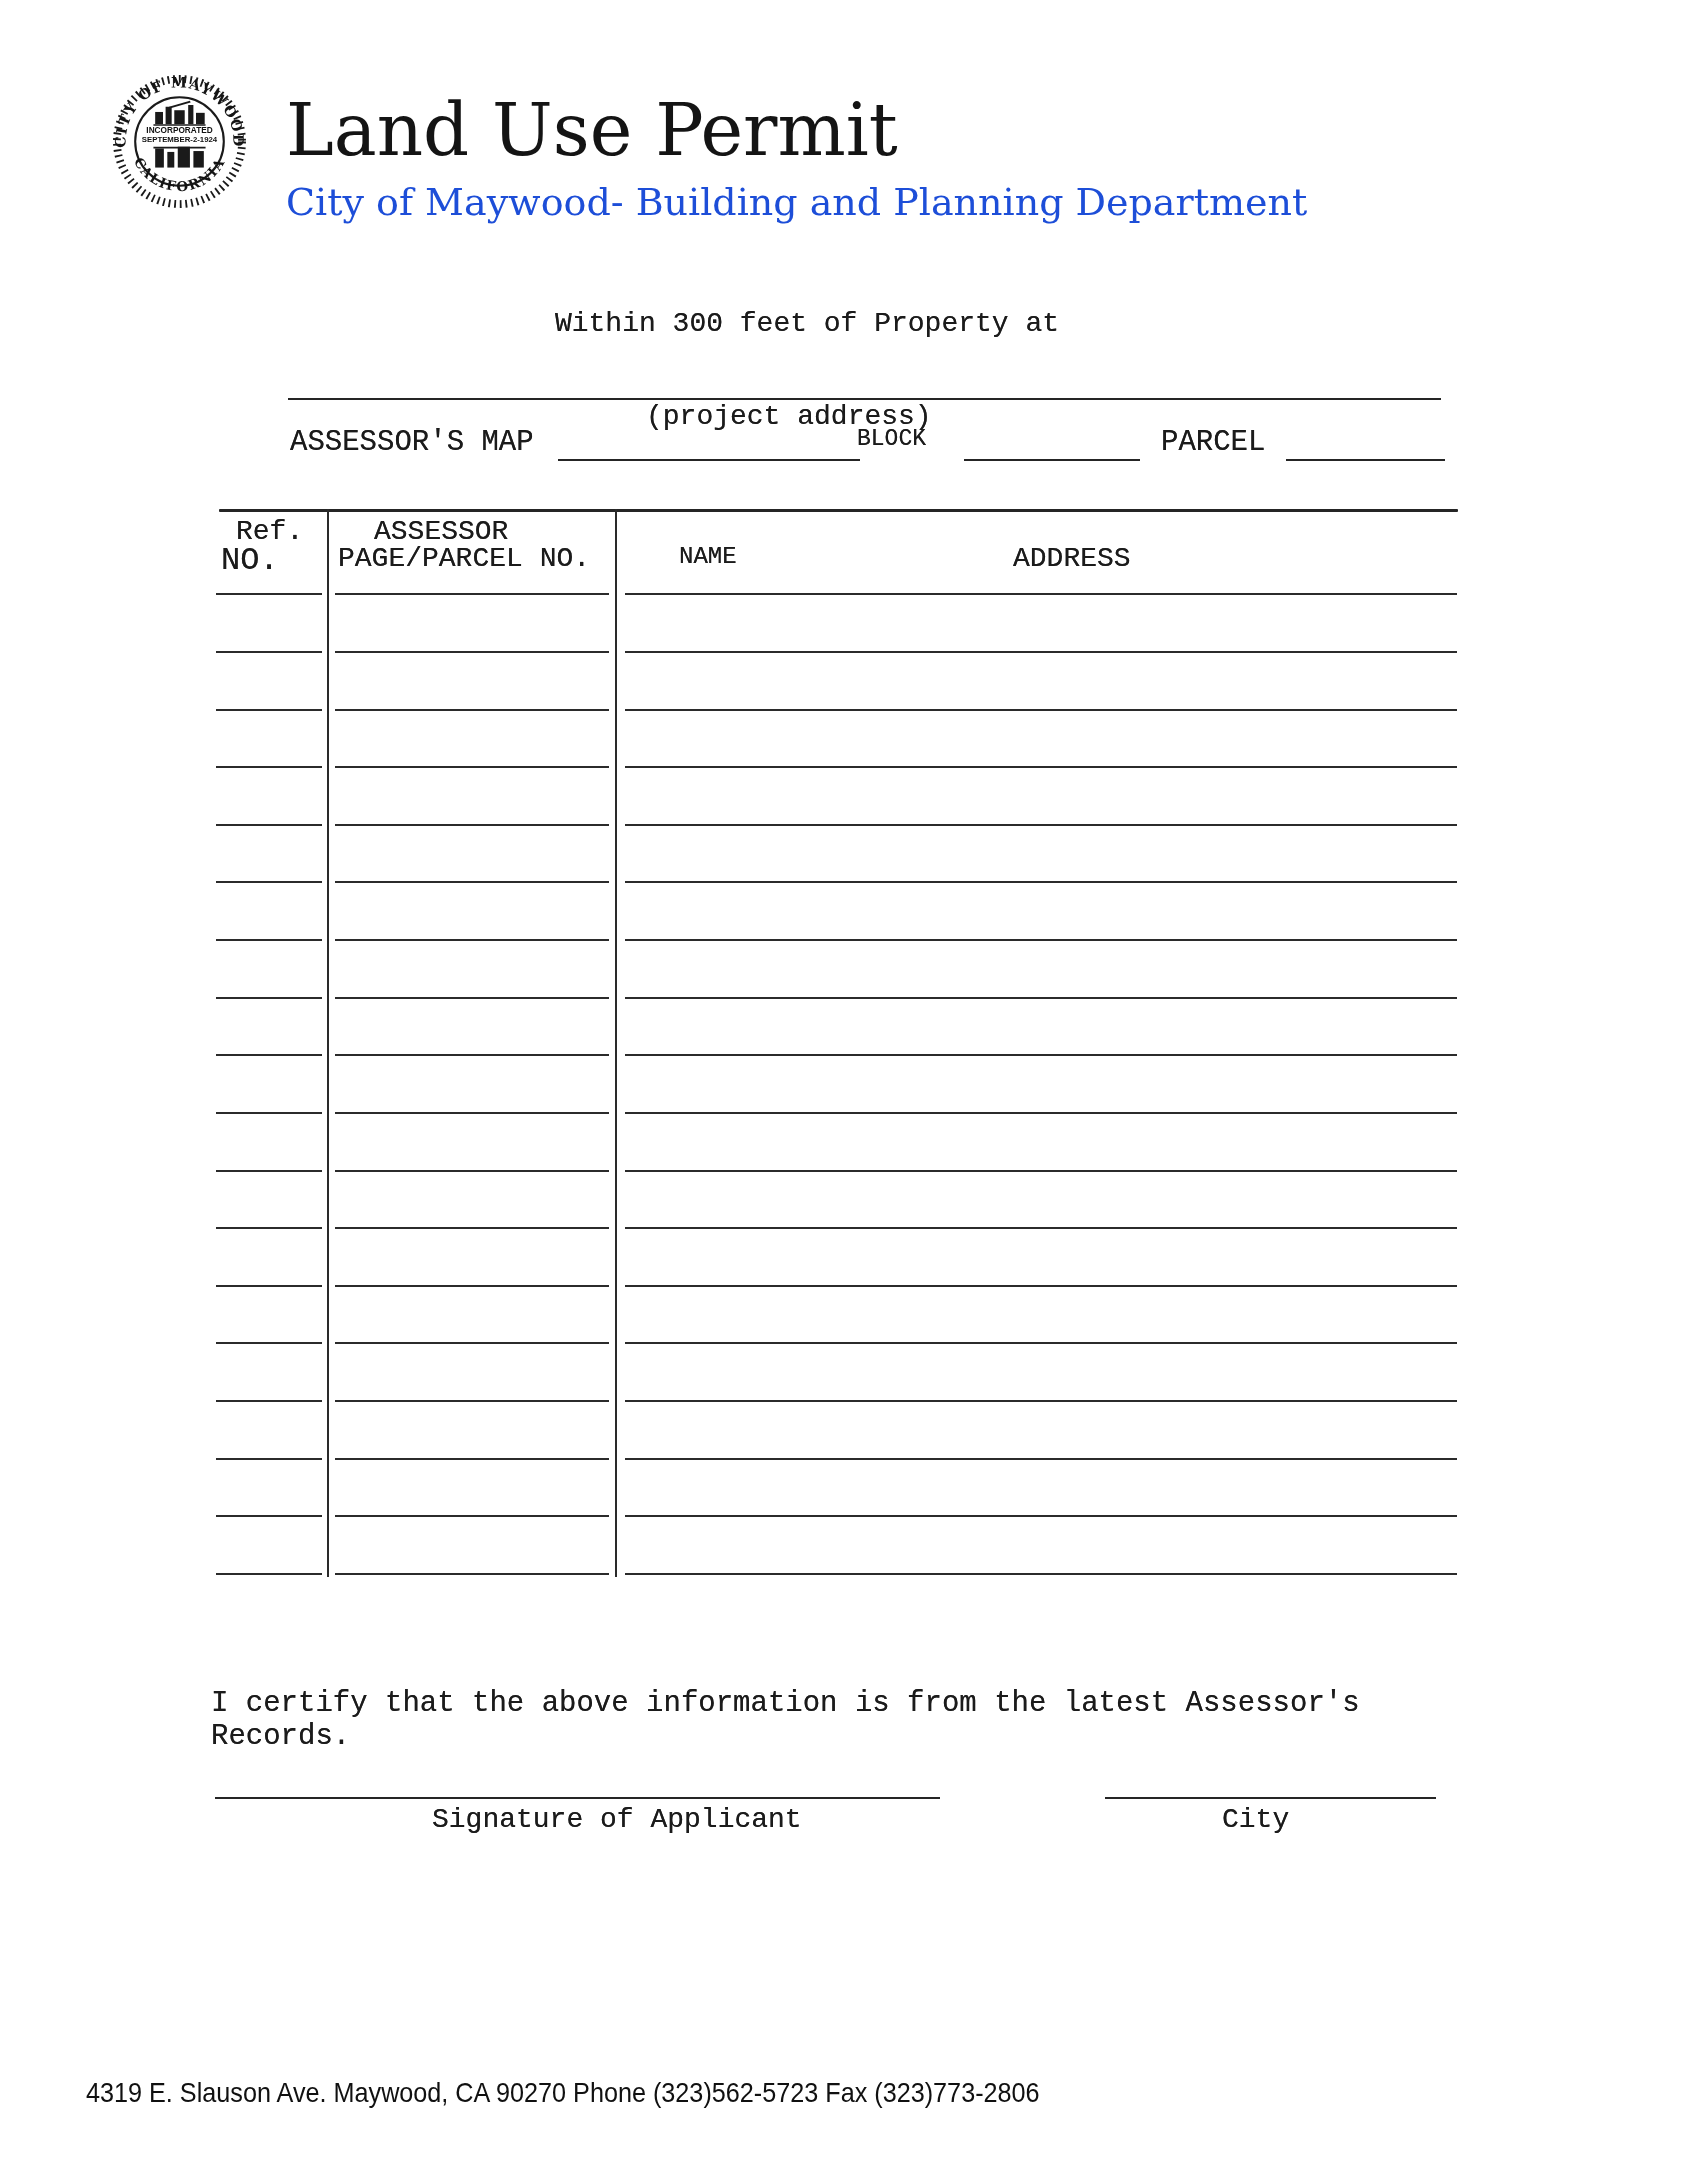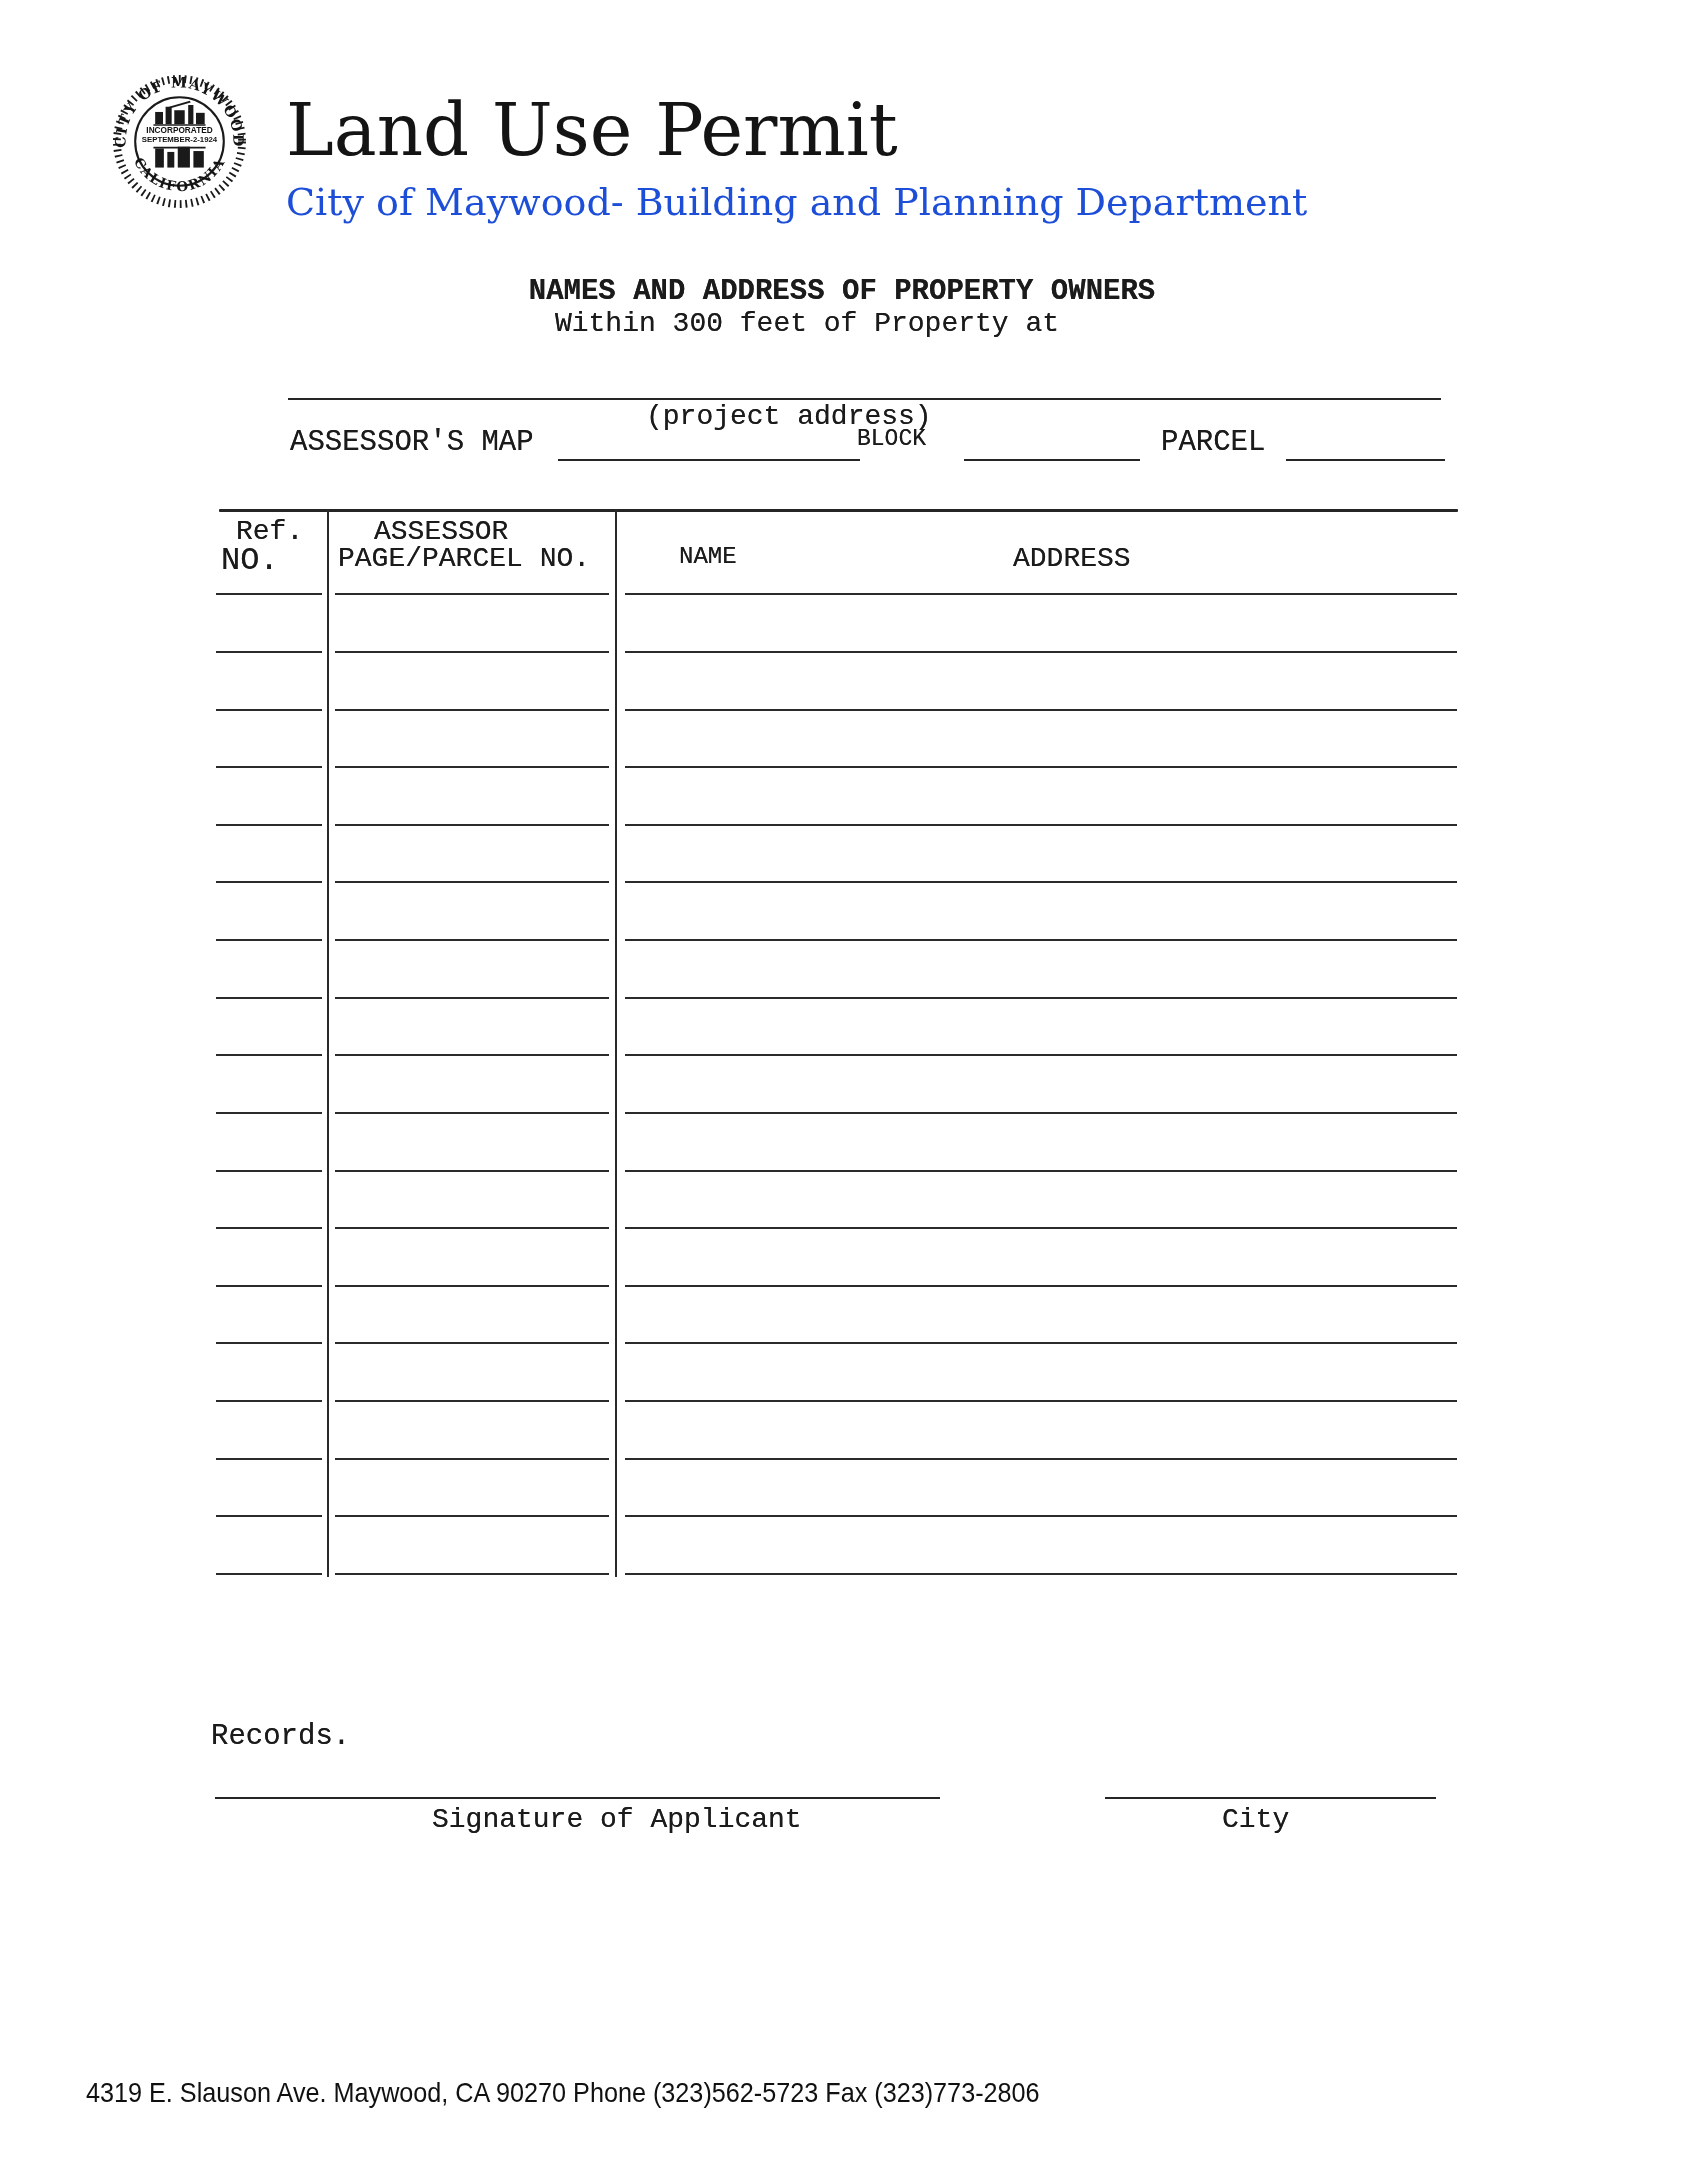--- a/index.html
+++ b/index.html
@@ -54,21 +54,20 @@
       <rect x="96" y="91" width="12" height="19"></rect>
       <path d="M50 86 L110 86 L110 88 L50 88 Z"></path>
     </g>
     <text x="80" y="70" text-anchor="middle" font-family="Liberation Sans, sans-serif" font-size="9.5" font-weight="bold" fill="#111">INCORPORATED</text>
     <text x="80" y="81" text-anchor="middle" font-family="Liberation Sans, sans-serif" font-size="9" font-weight="bold" fill="#111">SEPTEMBER-2-1924</text>
   </svg>
 
   <div class="abs serif" style="left:286px;top:94px;font-size:72px;color:#141414;">Land Use Permit</div>
   <div class="abs serif" style="left:286px;top:183px;font-size:38px;color:#1d4ed8;">City of Maywood- Building and Planning Department</div>
 
-  <div class="abs mono bold ctr" style="left:482px;top:277px;width:720px;font-size:29px;">NAMES AND ADDRESS OF PROPERTY OWNERS</div>
   <div class="abs mono ctr" style="left:447px;top:310px;width:720px;font-size:28px;">Within 300 feet of Property at</div>
 
   <div class="fieldline" style="left:288px;top:367px;width:1153px;height:31px;"></div>
   <div class="abs mono" style="left:646px;top:403px;font-size:28px;">(project address)</div>
 
   <div class="abs mono" style="left:290px;top:428px;font-size:29px;">ASSESSOR'S MAP</div>
   <div class="fieldline" style="left:558px;top:428px;width:302px;height:31px;"></div>
   <div class="abs mono" style="left:857px;top:428px;font-size:23px;">BLOCK</div>
   <div class="fieldline" style="left:964px;top:428px;width:176px;height:31px;"></div>
   <div class="abs mono" style="left:1161px;top:428px;font-size:29px;">PARCEL</div>
@@ -135,20 +134,21 @@
       <div class="rowseg" style="left: 335px; top: 1428px; width: 274px;"></div>
       <div class="rowseg" style="left: 625px; top: 1428px; width: 832px;"></div>
       <div class="rowseg" style="left: 216px; top: 1485px; width: 106px;"></div>
       <div class="rowseg" style="left: 335px; top: 1485px; width: 274px;"></div>
       <div class="rowseg" style="left: 625px; top: 1485px; width: 832px;"></div>
       <div class="rowseg" style="left: 216px; top: 1543px; width: 106px;"></div>
       <div class="rowseg" style="left: 335px; top: 1543px; width: 274px;"></div>
       <div class="rowseg" style="left: 625px; top: 1543px; width: 832px;"></div>
     </div>
 
+  <div class="abs mono" style="left:211px;top:1689px;font-size:29px;">I certify that the above information is from the latest Assessor's</div>
   <div class="abs mono" style="left:211px;top:1722px;font-size:29px;">Records.</div>
 
   <div class="fieldline" style="left:215px;top:1766px;width:725px;height:31px;"></div>
   <div class="abs mono" style="left:432px;top:1806px;font-size:28px;">Signature of Applicant</div>
   <div class="fieldline" style="left:1105px;top:1766px;width:331px;height:31px;"></div>
   <div class="abs mono" style="left:1222px;top:1806px;font-size:28px;">City</div>
 
   <div class="abs sans" style="left:86px;top:2079px;font-size:28px;color:#101010;transform:scaleX(0.9);transform-origin:left top;">4319 E. Slauson Ave. Maywood, CA 90270 Phone (323)562-5723 Fax (323)773-2806</div>
 
 </div>

